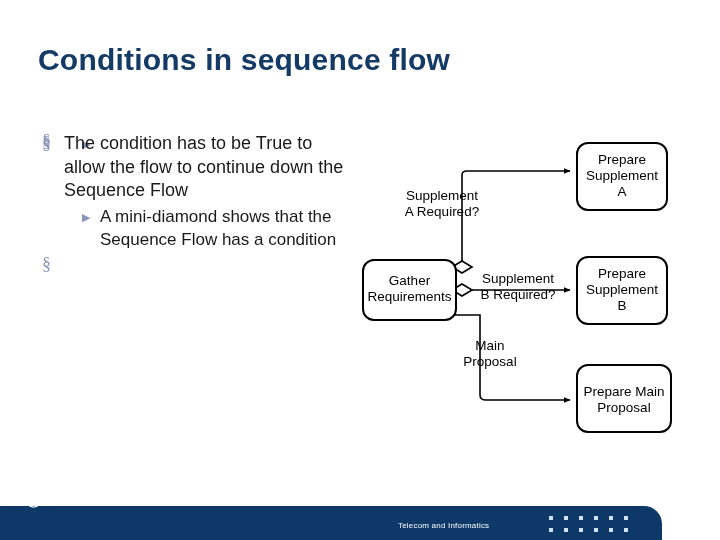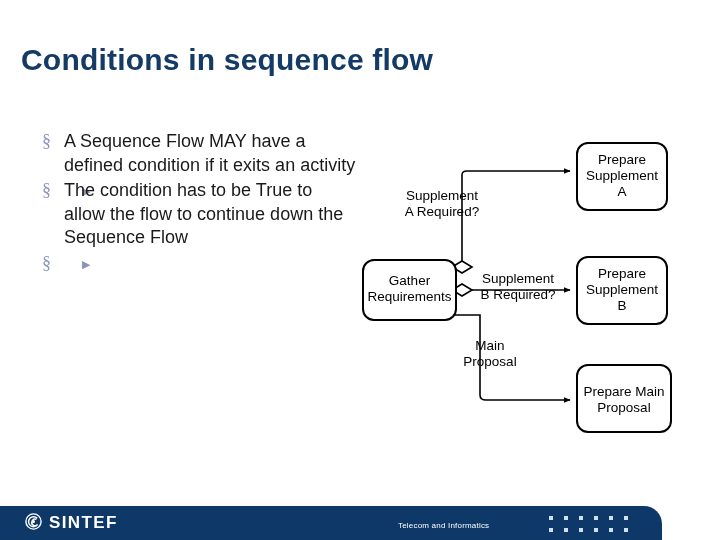--- a/index.html
+++ b/index.html
@@ -14,21 +14,21 @@
     position: relative;
     width: 720px;
     height: 540px;
     background: #ffffff;
     overflow: hidden;
   }
 
   
   #slide-title {
     position: absolute;
-    left: 21px;
+    left: 38px;
     top: 41px;
     width: 640px;
     font-size: 30px;
     font-weight: bold;
     color: #143a66;
     letter-spacing: 0.2px;
     line-height: 38px;
     white-space: nowrap;
   }
 
@@ -93,21 +93,21 @@
     top: 506px;
     width: 662px;
     height: 34px;
     background: #0d3868;
     border-top-right-radius: 18px;
     border-bottom-right-radius: 0px;
   }
   #sintef-logo {
     position: absolute;
     left: 25px;
-    top: 513px;
+    top: 491px;
     display: flex;
     gap: 7px;
   }
   #sintef-wordmark {
     color: #ffffff;
     font-size: 17px;
     font-weight: bold;
     letter-spacing: 1.4px;
   }
   #footer-dept {
@@ -139,34 +139,34 @@
 <body>
 
 <div id="slide">
 
   <div id="slide-title">Conditions in sequence flow</div>
 
   <div id="body-text">
 
     <div class="bullet-l1">
       <span class="marker">§</span>
-      <span class="btext">A Sequence Flow MAY have a defined condition if it exits an activity</span>
     </div>
 
     <div class="bullet-l2">
       <span class="marker">▶</span>
     </div>
 
     <div class="bullet-l1">
       <span class="marker">§</span>
       <span class="btext">The condition has to be True to allow the flow to continue down the Sequence Flow</span>
     </div>
 
     <div class="bullet-l2">
       <span class="marker">▶</span>
+      <span class="btext">A mini-diamond shows that the Sequence Flow has a condition</span>
     </div>
 
     <div class="bullet-l1">
       <span class="marker">§</span>
     </div>
 
   </div>
 
   <div id="diagram">
     <svg width="330" height="320" viewBox="0 0 330 320" xmlns="http://www.w3.org/2000/svg">

